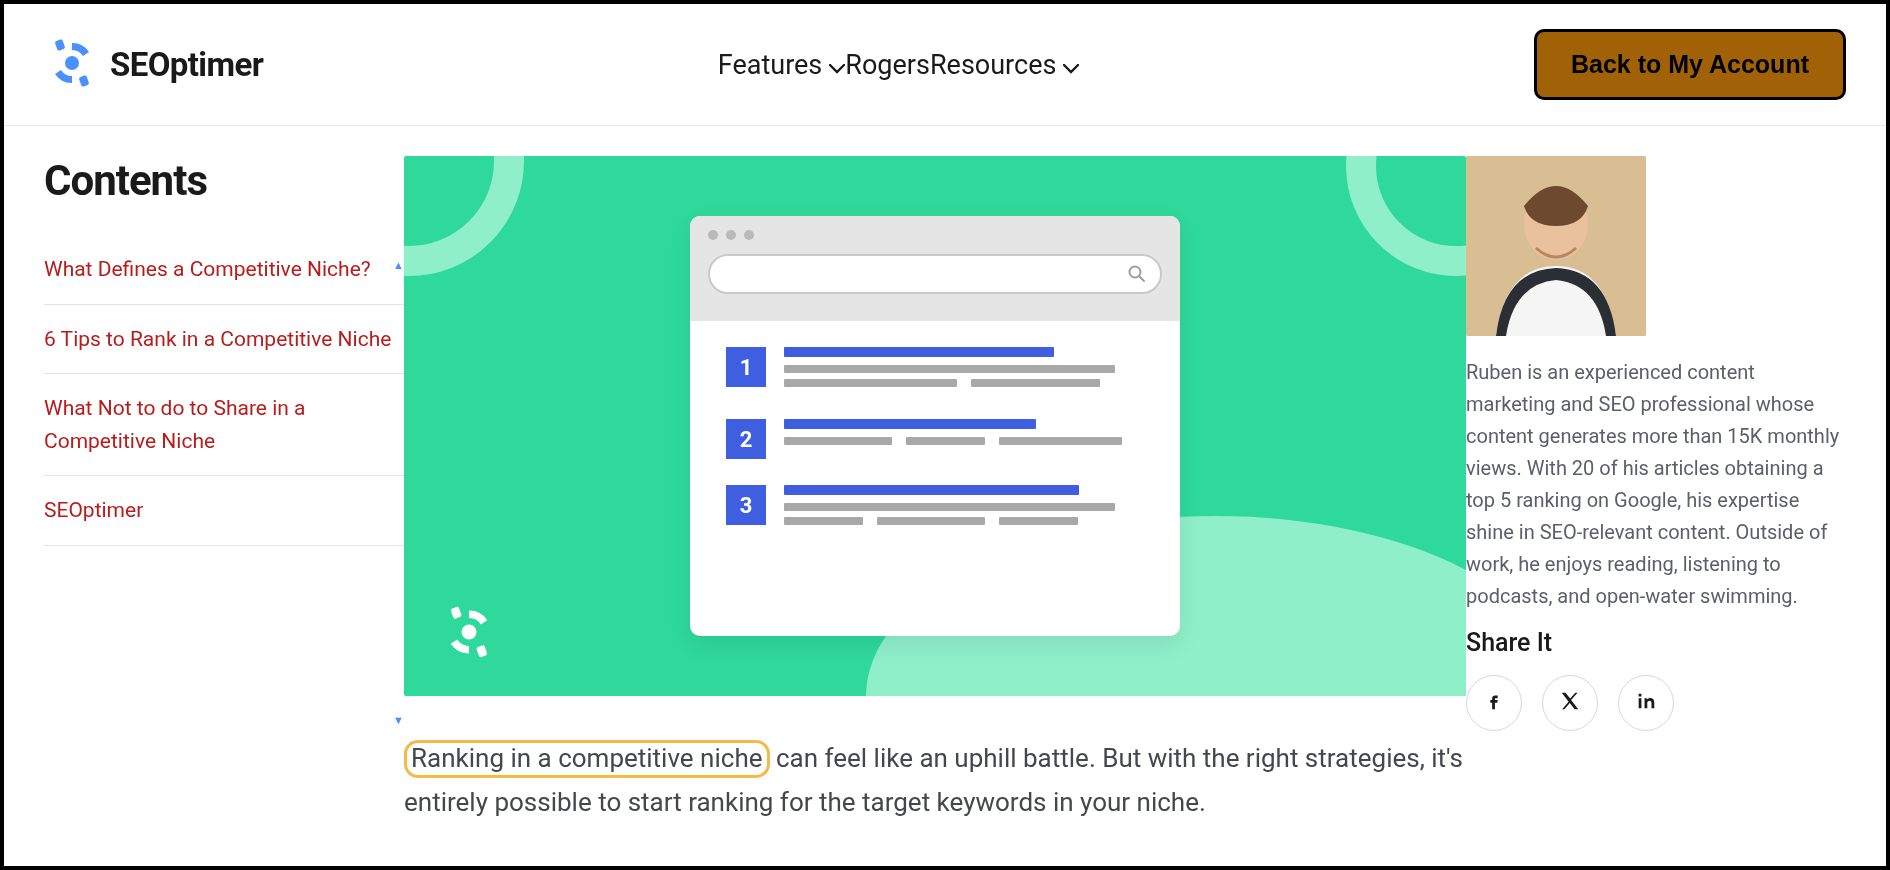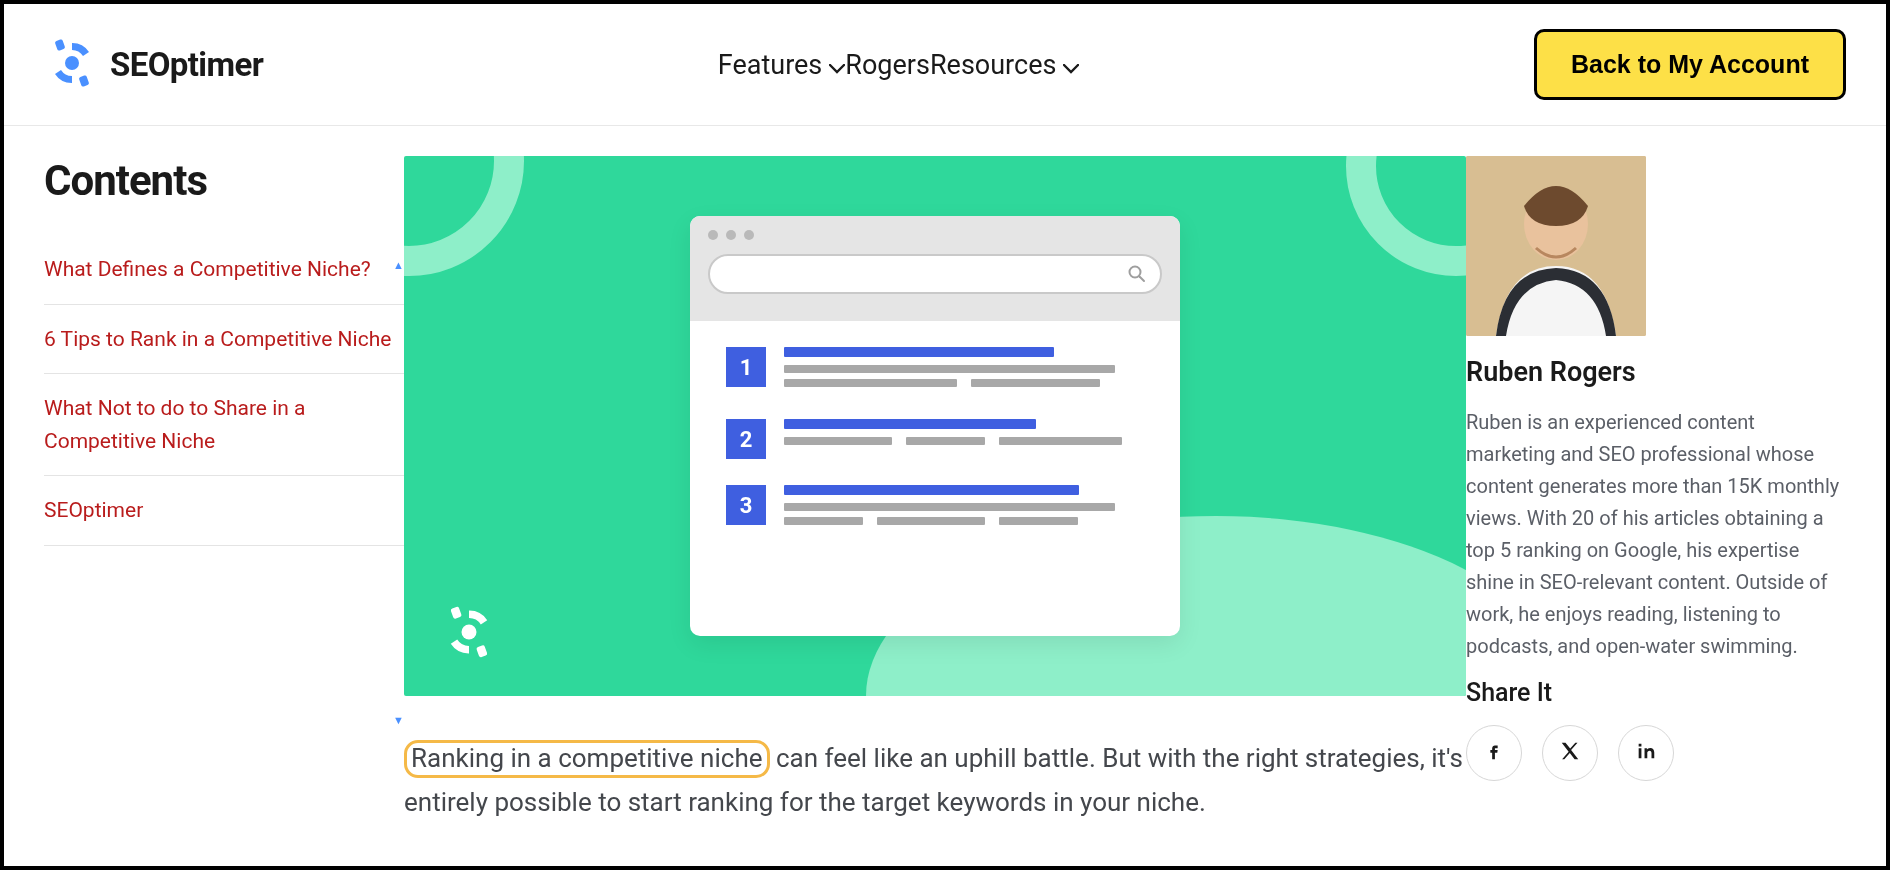--- a/index.html
+++ b/index.html
@@ -45,21 +45,21 @@
   }
   .chev {
     display:inline-block;
   }
   .account-btn {
     border: 3px solid #000;
     border-radius: 10px;
     padding: 18px 34px;
     font-size: 25px;
     font-weight: 600;
-    background: #fde047;
+    background: #a16207;
     cursor: pointer;
   }
   
   .main {
     display: flex;
     padding: 30px 40px 0 40px;
     height: calc(870px - 132px);
   }
   
   .sidebar {
@@ -374,21 +374,20 @@
       <svg class="avatar-person" width="180" height="180" viewBox="0 0 180 180">
         <rect width="180" height="180" fill="#d8be92"></rect>
         <ellipse cx="90" cy="68" rx="32" ry="36" fill="#e9c29d"></ellipse>
         <path d="M58 50 q32 -40 64 0 q-6 20 -32 20 q-26 0 -32 -20" fill="#6d4a2e"></path>
         <path d="M30 180 q10 -70 60 -70 q50 0 60 70 z" fill="#f5f5f5"></path>
         <path d="M30 180 q8 -66 60 -68 l0 12 q-42 4 -50 56 z" fill="#2b2e34"></path>
         <path d="M150 180 q-8 -66 -60 -68 l0 12 q42 4 50 56 z" fill="#2b2e34"></path>
         <path d="M70 92 q20 18 40 0" stroke="#b8875f" stroke-width="3" fill="none"></path>
       </svg>
     </div>
-    <h3 class="author-name">Ruben Rogers</h3>
     <p class="author-bio">Ruben is an experienced content marketing and SEO professional whose content generates more than 15K monthly views. With 20 of his articles obtaining a top 5 ranking on Google, his expertise shine in SEO-relevant content. Outside of work, he enjoys reading, listening to podcasts, and open-water swimming.</p>
     <h4 class="share-title">Share It</h4>
     <div class="share-row">
       <div class="share-btn">
         <span>
           <svg width="22" height="22" viewBox="0 0 24 24">
               <path fill="#1a1a1a" d="M13 9h3V6h-3c-1.7 0-3 1.3-3 3v2H8v3h2v7h3v-7h2.6l.4-3H13V9z"></path>
             </svg>
         </span>
       </div>

